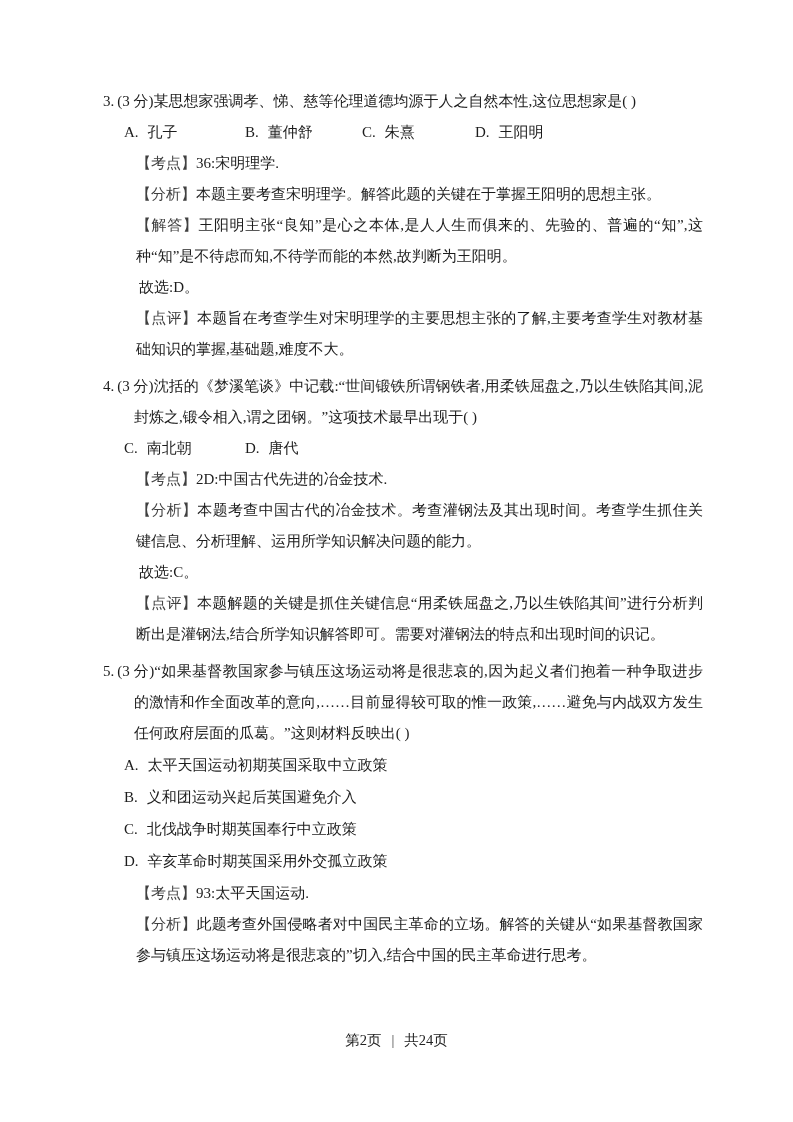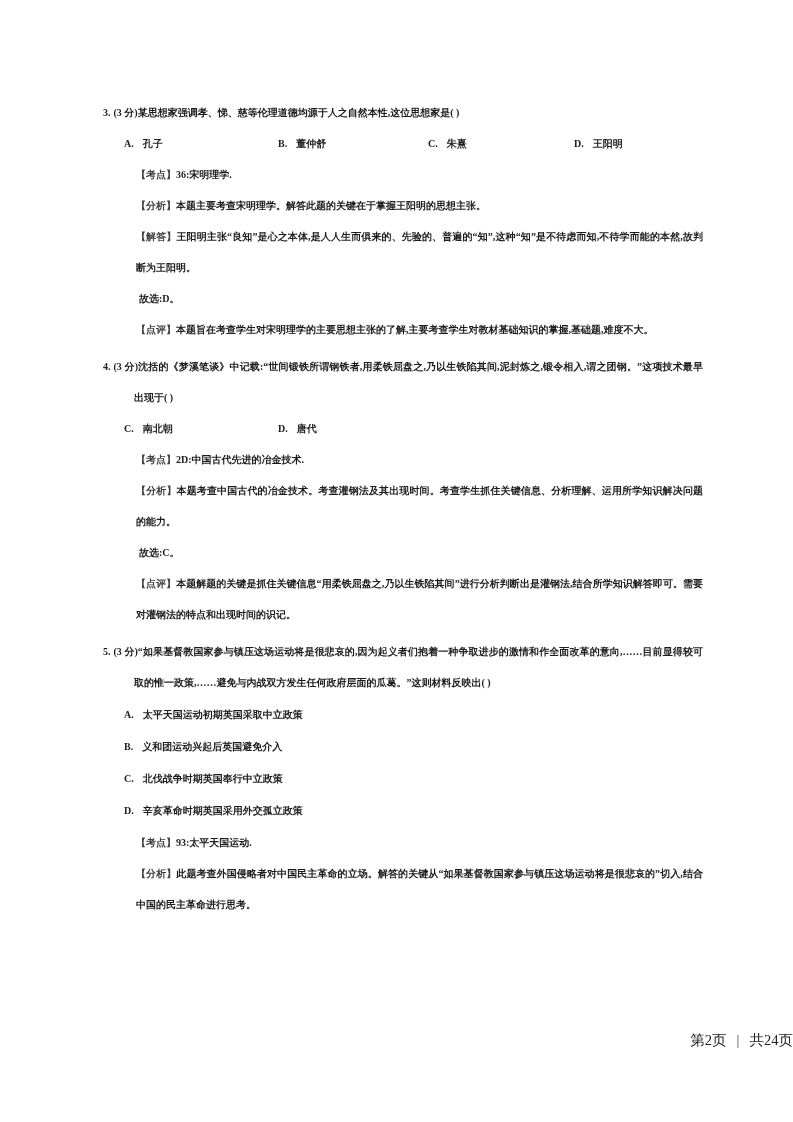--- a/index.html
+++ b/index.html
@@ -11,59 +11,57 @@
     position: relative;
     width: 793px;
     height: 1122px;
     background: #ffffff;
     overflow: hidden;
     font-family: "Liberation Serif", "DejaVu Serif", serif;
     color: #1c1c1c;
   }
   .content {
     position: absolute;
-    top: 97px;
+    top: 86px;
     left: 103px;
     width: 600px;
-    font-size: 10px;
+    font-size: 15px;
     line-height: 31px;
     text-align: justify;
-    font-weight: bold;
   }
   .question { margin: 0 0 6px 0; }
   .stem {
     margin: 0;
     padding-left: 31px;
     text-indent: -31px;
   }
   .qnum { margin-right: 3px; }
   .options-row {
     display: flex;
     margin-left: 21px;
     text-align: left;
-    gap: 33px;
   }
   .options-row .opt { white-space: nowrap; }
   .options-row .opt:nth-child(1) { width: 121px; }
   .options-row .opt:nth-child(2) { width: 117px; }
   .options-row .opt:nth-child(3) { width: 113px; }
   .opt-label { margin-right: 9px; }
   .options-col { margin-left: 21px; }
   .options-col .opt-line { margin: 1px 0; text-align: left; }
   .tagline {
     margin: 0 0 0 33px;
   }
   .tag { color: #404040; }
   .plainline { margin: 0 0 0 36px; }
   .footer {
     position: absolute;
     top: 1031px;
     left: 0;
     width: 100%;
-    text-align: right;
+    text-align: center;
     font-size: 14.5px;
     color: #222222;
   }
   .footer .sep { margin: 0 10px; color: #444444; }
 </style>
 </head>
 <body>
 
 <div class="page">
   <div class="content">

